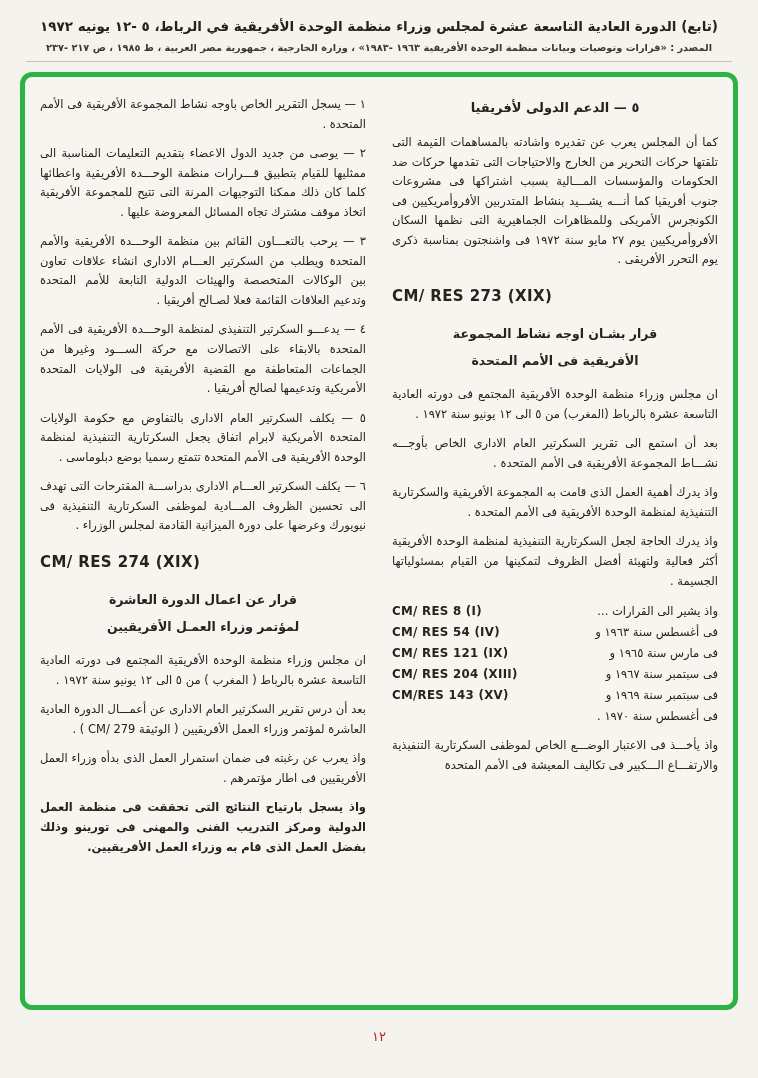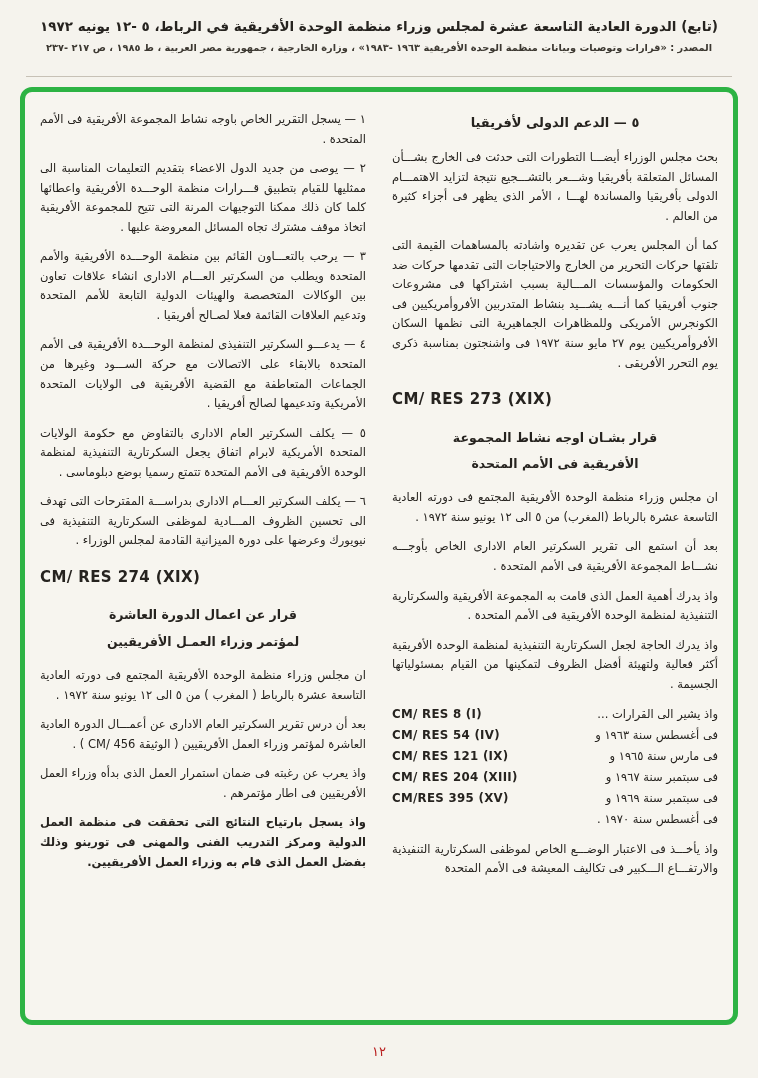--- a/index.html
+++ b/index.html
@@ -11,21 +11,21 @@
     font-family: "DejaVu Sans", sans-serif;
     direction: rtl;
     overflow: hidden;
   }
   .page { width: 758px; height: 790px; padding-top: 18px; position: relative; }
 
   .header { text-align: center; padding: 0 26px; }
   .header-line1 { font-size: 13.5px; font-weight: 700; margin-bottom: 8px; }
   .header-line2 {
     font-size: 9.8px; font-weight: 700; color: #3c3831;
-    padding-bottom: 23px; border-bottom: 1px solid #c7c1b6;
+    padding-bottom: 8px; border-bottom: 1px solid #c7c1b6;
   }
 
   .frame {
     margin: 10px 20px 0;
     border: 5px solid #2db344;
     border-radius: 12px;
     padding: 18px 15px 12px;
     height: 938px;
     background: #f7f5ef;
     overflow: hidden;
@@ -64,21 +64,20 @@
     <div class="header-line1">(تابع) الدورة العادية التاسعة عشرة لمجلس وزراء منظمة الوحدة الأفريقية في الرباط، ٥ -١٢ يونيه ١٩٧٢</div>
     <div class="header-line2">المصدر : «قرارات وتوصيات وبيانات منظمة الوحدة الأفريقية ١٩٦٣ -١٩٨٣» ، وزارة الخارجية ، جمهورية مصر العربية ، ط ١٩٨٥ ، ص ٢١٧ -٢٣٧</div>
   </header>
 
   <main class="frame" style="border-color: rgb(45, 179, 68);">
     <div class="columns">
 
       <section class="col">
         <h2 class="section-heading">٥ — الدعم الدولى لأفريقيا</h2>
 
-        <p class="para">بحث مجلس الوزراء أيضـــا التطورات التى حدثت فى الخارج بشـــأن المسائل المتعلقة بأفريقيا وشـــعر بالتشـــجيع نتيجة لتزايد الاهتمـــام الدولى بأفريقيا والمساندة لهـــا ، الأمر الذى يظهر فى أجزاء كثيرة من العالم .</p>
         <p class="para">كما أن المجلس يعرب عن تقديره واشادته بالمساهمات القيمة التى تلقتها حركات التحرير من الخارج والاحتياجات التى تقدمها حركات ضد الحكومات والمؤسسات المـــالية بسبب اشتراكها فى مشروعات جنوب أفريقيا كما أنـــه يشـــيد بنشاط المتدربين الأفروأمريكيين فى الكونجرس الأمريكى وللمظاهرات الجماهيرية التى نظمها السكان الأفروأمريكيين يوم ٢٧ مايو سنة ١٩٧٢ فى واشنجتون بمناسبة ذكرى يوم التحرر الأفريقى .</p>
 
         <div class="res-code">CM/ RES 273 (XIX)</div>
 
         <div class="res-heading">
           <div>قرار بشـان اوجه نشاط المجموعة</div>
           <div>الأفريقية فى الأمم المتحدة</div>
         </div>
 
         <p class="para">ان مجلس وزراء منظمة الوحدة الأفريقية المجتمع فى دورته العادية التاسعة عشرة بالرباط (المغرب) من ٥ الى ١٢ يونيو سنة ١٩٧٢ .</p>
@@ -98,21 +97,21 @@
           <div class="ref-row">
             <span class="ar">فى مارس سنة ١٩٦٥ و</span>
             <span class="code">CM/ RES 121 (IX)</span>
           </div>
           <div class="ref-row">
             <span class="ar">فى سبتمبر سنة ١٩٦٧ و</span>
             <span class="code">CM/ RES 204 (XIII)</span>
           </div>
           <div class="ref-row">
             <span class="ar">فى سبتمبر سنة ١٩٦٩ و</span>
-            <span class="code">CM/RES 395 (XV)</span>
+            <span class="code">CM/RES 143 (XV)</span>
           </div>
           <div class="ref-row">
             <span class="ar">فى أغسطس سنة ١٩٧٠ .</span>
             <span class="code"></span>
           </div>
         </div>
 
         <p class="para">واذ يأخـــذ فى الاعتبار الوضـــع الخاص لموظفى السكرتارية التنفيذية والارتفـــاع الـــكبير فى تكاليف المعيشة فى الأمم المتحدة</p>
       </section>
 
@@ -125,21 +124,21 @@
         <p class="para">٦ — يكلف السكرتير العـــام الادارى بدراســـة المقترحات التى تهدف الى تحسين الظروف المـــادية لموظفى السكرتارية التنفيذية فى نيويورك وعرضها على دورة الميزانية القادمة لمجلس الوزراء .</p>
 
         <div class="res-code">CM/ RES 274 (XIX)</div>
 
         <div class="res-heading">
           <div>قرار عن اعمال الدورة العاشرة</div>
           <div>لمؤتمر وزراء العمـل الأفريقيين</div>
         </div>
 
         <p class="para">ان مجلس وزراء منظمة الوحدة الأفريقية المجتمع فى دورته العادية التاسعة عشرة بالرباط ( المغرب ) من ٥ الى ١٢ يونيو سنة ١٩٧٢ .</p>
-        <p class="para">بعد أن درس تقرير السكرتير العام الادارى عن أعمـــال الدورة العادية العاشرة لمؤتمر وزراء العمل الأفريقيين ( الوثيقة CM/ 456 ) .</p>
+        <p class="para">بعد أن درس تقرير السكرتير العام الادارى عن أعمـــال الدورة العادية العاشرة لمؤتمر وزراء العمل الأفريقيين ( الوثيقة CM/ 279 ) .</p>
         <p class="para">واذ يعرب عن رغبته فى ضمان استمرار العمل الذى بدأه وزراء العمل الأفريقيين فى اطار مؤتمرهم .</p>
         <p class="para bold">واذ يسجل بارتياح النتائج التى تحققت فى منظمة العمل الدولية ومركز التدريب الفنى والمهنى فى تورينو وذلك بفضل العمل الذى قام به وزراء العمل الأفريقيين.</p>
       </section>
 
     </div>
   </main>
 
   <footer class="page-footer">
     <span class="page-number">١٢</span>
   </footer>

